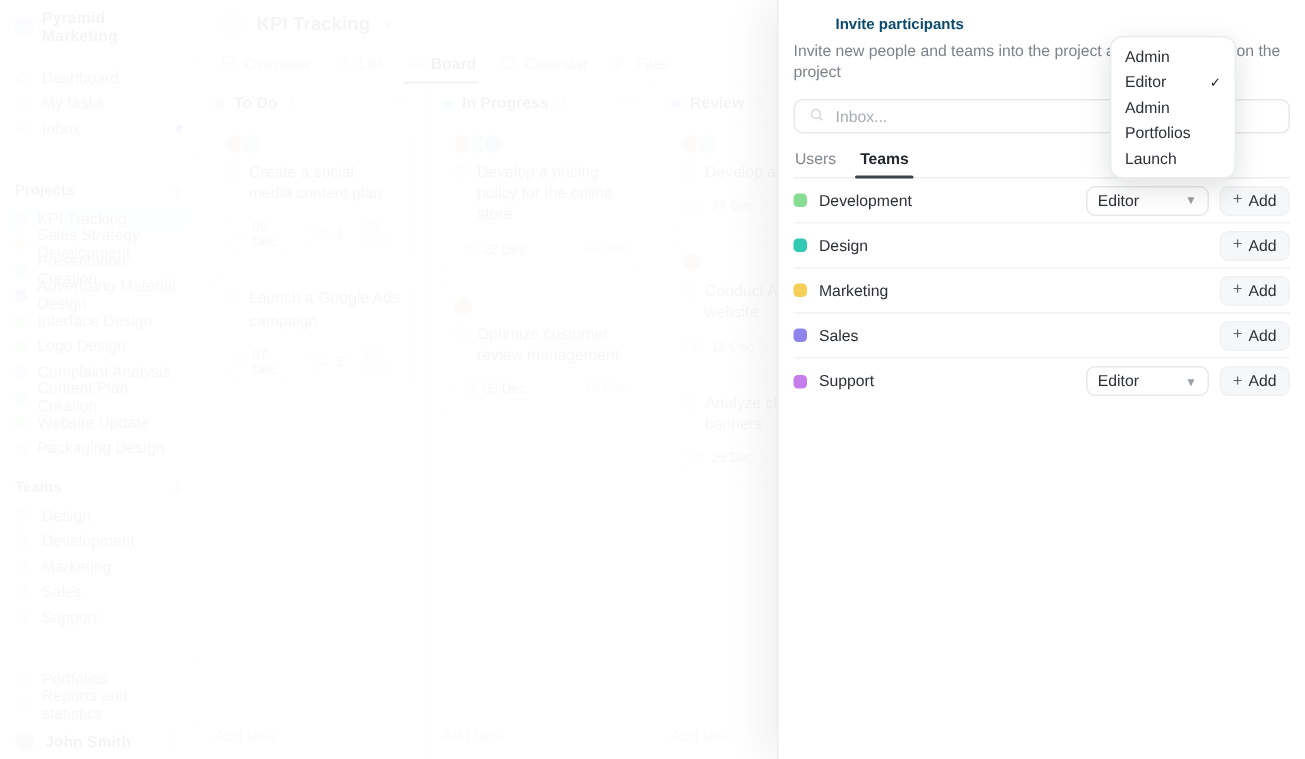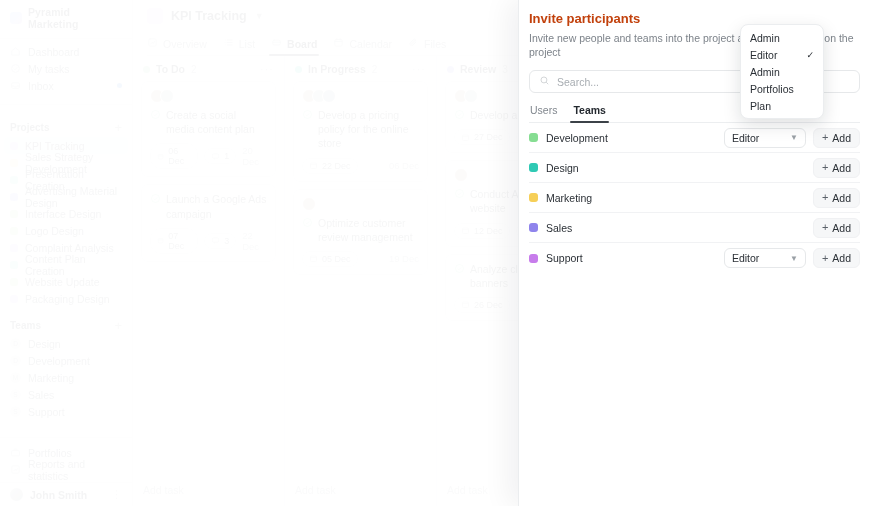--- a/index.html
+++ b/index.html
@@ -130,21 +130,21 @@
   #app{ opacity:.30; }
 
   
   .panel{
     position:absolute; right:0; top:0; width:352px; height:506px;
     background:#fff; z-index:20;
     border-left:1px solid #ebedef;
     box-shadow:-10px 0 26px rgba(16,22,28,.06);
     padding:0 10px;
   }
-  .p-title{ font-size:13px;font-weight:700;color:#c2410c;padding:11px 0 0 0;}
+  .p-title{ font-size:10px;font-weight:700;color:#0c4a6e;padding:11px 0 0 0;margin-left:28px;}
   .p-sub{ font-size:10.5px;color:#7d838a;margin-top:5px;line-height:1.35;}
   .p-search{
     margin-top:11px;height:23px;border:1px solid #e6e8ea;border-radius:6px;
     display:flex;align-items:center;gap:7px;padding:0 9px;
   }
   .p-search svg{width:11px;height:11px;opacity:.45;}
   .p-search .ph{font-size:10.5px;color:#a8adb2;}
   .p-tabs{ display:flex;gap:14px;margin-top:11px;border-bottom:1px solid #eceef0;}
   .p-tab{font-size:10.5px;color:#81878e;padding:0 1px 6px;position:relative;}
   .p-tab.sel{color:#24292f;font-weight:700;}
@@ -599,21 +599,21 @@
   <div class="p-title">Invite participants</div>
   <div class="p-sub">Invite new people and teams into the project and work together on the project</div>
 
   <div class="p-search">
     <span>
       <svg viewBox="0 0 16 16" fill="none" stroke="#9aa0a6" stroke-width="1.4">
           <circle cx="7.2" cy="7.2" r="4.3"></circle>
           <path d="M10.4 10.4 13.4 13.4"></path>
         </svg>
     </span>
-    <span class="ph">Search...</span>
+    <span class="ph">Inbox...</span>
   </div>
 
   <div class="p-tabs">
     <span class="p-tab">Users</span>
     <span class="p-tab sel">Teams</span>
   </div>
 
   <div id="team-rows">
       <div class="trow">
         <span class="tdot" style="background:#86dd92"></span>
@@ -695,16 +695,16 @@
       <span>Editor</span>
       <span class="ck">✓</span>
     </div>
     <div class="dd-item">
       <span>Admin</span>
     </div>
     <div class="dd-item">
       <span>Portfolios</span>
     </div>
     <div class="dd-item">
-      <span>Plan</span>
+      <span>Launch</span>
     </div>
   </div>
 </aside>
 
 </body></html>

